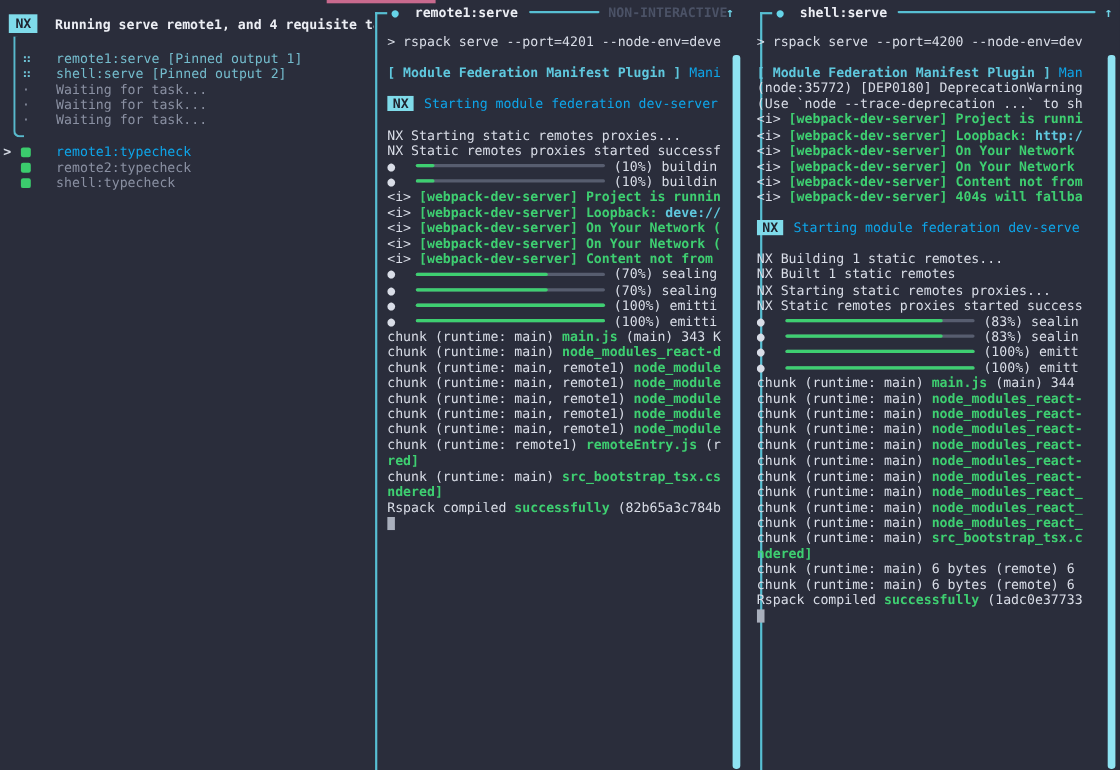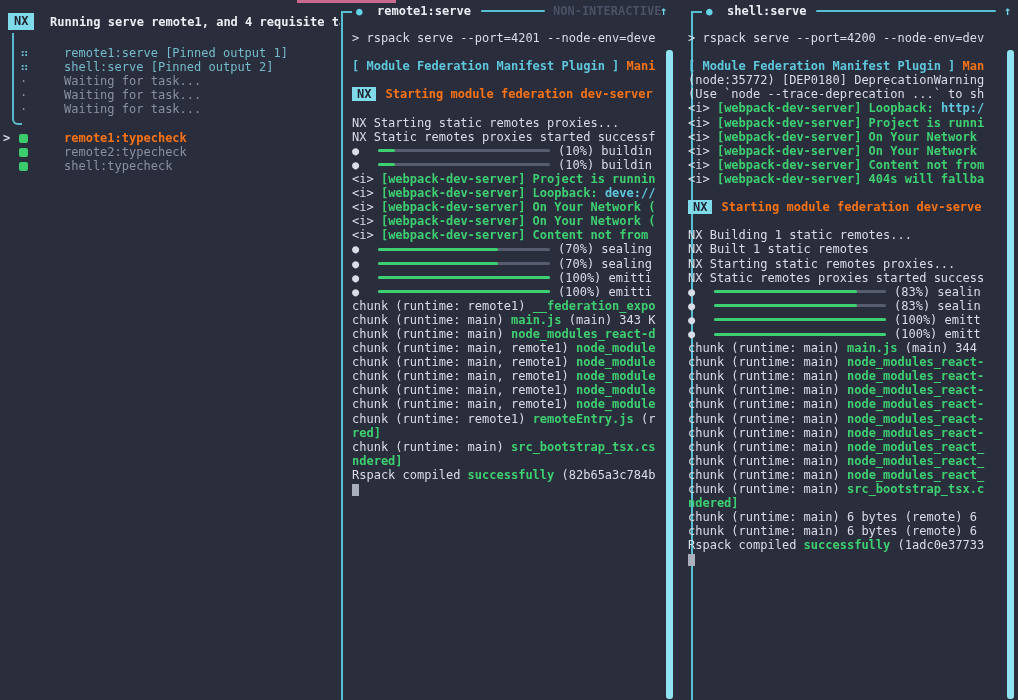--- a/index.html
+++ b/index.html
@@ -26,39 +26,39 @@
     position:absolute;left:12px;top:33px;width:8px;height:90px;
     border-left:2px solid #58b9cc;border-bottom:2px solid #58b9cc;
     border-bottom-left-radius:6px;
   }
   .lrow{position:absolute;left:0;width:341px;height:14.1px;line-height:14.1px;}
   .lcaret{position:absolute;left:3px;color:#d5dae4;font-weight:bold;}
   .licon{position:absolute;left:20px;}
   .licon.spin{color:#6fc3d6;}
   .licon.waitdot{color:#8a90a2;}
   .lsq{position:absolute;left:19px;top:3px;width:9px;height:9px;background:#3bcc6d;border-radius:2px;}
-  .ltext{position:absolute;left:64px;white-space:pre;}
+  .ltext{position:absolute;left:51px;white-space:pre;}
   .t-task{color:#74bccd;}
 
   
   .pane-border{
     position:absolute;top:11px;bottom:0;width:9px;
     border-left:2px solid #57bfd3;border-top:2px solid #57bfd3;
   }
   .hdot{position:absolute;top:5px;height:13px;line-height:13px;color:#66d4e8;font-size:11px;}
   .htitle{position:absolute;top:4px;height:14px;line-height:14px;color:#eceef4;font-weight:bold;white-space:pre;cursor:default;}
   .hdash{position:absolute;top:10px;height:2px;background:#57bfd3;border-radius:1px;}
   .htag{position:absolute;top:4px;height:14px;line-height:14px;color:#4b5266;font-weight:bold;white-space:pre;}
   .harrow{position:absolute;top:4px;color:#6fd3e6;font-weight:bold;}
   .scrollthumb{position:absolute;top:50px;bottom:1px;width:7px;background:#8fe3f2;border-radius:3px;}
 
   .content{position:absolute;top:31px;}
   .line{height:14.1px;line-height:14.1px;white-space:pre;overflow:hidden;}
   .t-w{color:#d9dde7;}
-  .t-wb{color:#f97316;font-weight:bold;}
+  .t-wb{color:#0ea5e9;font-weight:normal;}
   .t-g{color:#3ecf71;font-weight:bold;}
   .t-c{color:#5fc8de;font-weight:bold;}
   .t-gr{color:#8a90a2;}
   .nx-badge{
     display:inline-block;background:#7fdbea;color:#20242f;font-weight:bold;
     padding:0 5px;margin-right:9px;height:14px;line-height:14px;
   }
   .line.progress{display:flex;align-items:center;}
   .pdot{display:inline-block;width:26px;color:#d9dde7;}
   .pbar{display:inline-block;width:172px;height:3px;background:#575d6f;border-radius:2px;margin-right:8px;position:relative;flex:none;}
@@ -134,21 +134,20 @@
         <div class="line progress"><span class="pdot">●</span><span class="pbar"><span class="pfill" style="width: 10%;"></span></span><span class="t-w">(10%) buildin</span></div>
         <div class="line"><span class="t-w">&lt;i&gt; </span><span class="t-g">[webpack-dev-server] Project is runnin</span></div>
         <div class="line"><span class="t-w">&lt;i&gt; </span><span class="t-g">[webpack-dev-server] Loopback: </span><span class="t-c">deve://</span></div>
         <div class="line"><span class="t-w">&lt;i&gt; </span><span class="t-g">[webpack-dev-server] On Your Network (</span></div>
         <div class="line"><span class="t-w">&lt;i&gt; </span><span class="t-g">[webpack-dev-server] On Your Network (</span></div>
         <div class="line"><span class="t-w">&lt;i&gt; </span><span class="t-g">[webpack-dev-server] Content not from</span></div>
         <div class="line progress"><span class="pdot">●</span><span class="pbar"><span class="pfill" style="width: 70%;"></span></span><span class="t-w">(70%) sealing</span></div>
         <div class="line progress"><span class="pdot">●</span><span class="pbar"><span class="pfill" style="width: 70%;"></span></span><span class="t-w">(70%) sealing</span></div>
         <div class="line progress"><span class="pdot">●</span><span class="pbar"><span class="pfill" style="width: 100%;"></span></span><span class="t-w">(100%) emitti</span></div>
         <div class="line progress"><span class="pdot">●</span><span class="pbar"><span class="pfill" style="width: 100%;"></span></span><span class="t-w">(100%) emitti</span></div>
-        <div class="line"><span class="t-w">chunk (runtime: remote1) </span><span class="t-g">__federation_expo</span></div>
         <div class="line"><span class="t-w">chunk (runtime: main) </span><span class="t-g">main.js</span><span class="t-w"> (main) 343 K</span></div>
         <div class="line"><span class="t-w">chunk (runtime: main) </span><span class="t-g">node_modules_react-d</span></div>
         <div class="line"><span class="t-w">chunk (runtime: main, remote1) </span><span class="t-g">node_module</span></div>
         <div class="line"><span class="t-w">chunk (runtime: main, remote1) </span><span class="t-g">node_module</span></div>
         <div class="line"><span class="t-w">chunk (runtime: main, remote1) </span><span class="t-g">node_module</span></div>
         <div class="line"><span class="t-w">chunk (runtime: main, remote1) </span><span class="t-g">node_module</span></div>
         <div class="line"><span class="t-w">chunk (runtime: main, remote1) </span><span class="t-g">node_module</span></div>
         <div class="line"><span class="t-w">chunk (runtime: remote1) </span><span class="t-g">remoteEntry.js</span><span class="t-w"> (r</span></div>
         <div class="line"><span class="t-g">red]</span></div>
         <div class="line"><span class="t-w">chunk (runtime: main) </span><span class="t-g">src_bootstrap_tsx.cs</span></div>
@@ -164,22 +163,22 @@
     <span class="htitle" style="left:727px">shell:serve</span>
     <div class="hdash" style="left:816px;width:180px"></div>
     <span class="harrow" style="left:1004px">↑</span>
     <div class="scrollthumb" style="left:1007px"></div>
     <div class="content" id="right-lines" style="left:688px;width:298px">
         <div class="line"><span class="t-w">&gt; rspack serve --port=4200 --node-env=dev</span></div>
         <div class="line"></div>
         <div class="line"><span class="t-c">[ Module Federation Manifest Plugin ]</span><span class="t-wb"> Man</span></div>
         <div class="line"><span class="t-w">(node:35772) [DEP0180] DeprecationWarning</span></div>
         <div class="line"><span class="t-w">(Use `node --trace-deprecation ...` to sh</span></div>
+        <div class="line"><span class="t-w">&lt;i&gt; </span><span class="t-g">[webpack-dev-server] Project is runni</span></div>
         <div class="line"><span class="t-w">&lt;i&gt; </span><span class="t-g">[webpack-dev-server] Loopback: </span><span class="t-c">http:/</span></div>
-        <div class="line"><span class="t-w">&lt;i&gt; </span><span class="t-g">[webpack-dev-server] Project is runni</span></div>
         <div class="line"><span class="t-w">&lt;i&gt; </span><span class="t-g">[webpack-dev-server] On Your Network</span></div>
         <div class="line"><span class="t-w">&lt;i&gt; </span><span class="t-g">[webpack-dev-server] On Your Network</span></div>
         <div class="line"><span class="t-w">&lt;i&gt; </span><span class="t-g">[webpack-dev-server] Content not from</span></div>
         <div class="line"><span class="t-w">&lt;i&gt; </span><span class="t-g">[webpack-dev-server] 404s will fallba</span></div>
         <div class="line"></div>
         <div class="line"><span class="nx-badge">NX</span><span class="t-wb">Starting module federation dev-serve</span></div>
         <div class="line"></div>
         <div class="line"><span class="t-w">NX Building 1 static remotes...</span></div>
         <div class="line"><span class="t-w">NX Built 1 static remotes</span></div>
         <div class="line"><span class="t-w">NX Starting static remotes proxies...</span></div>

